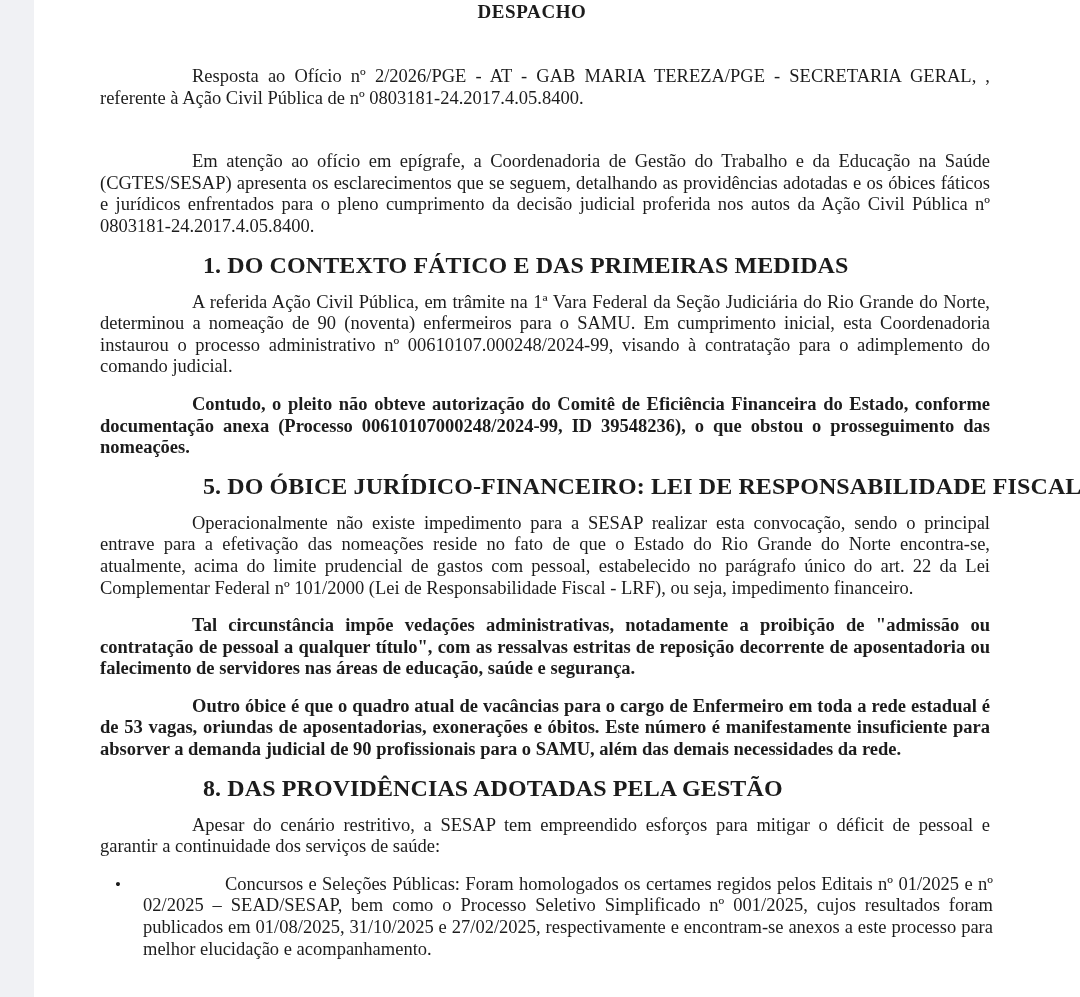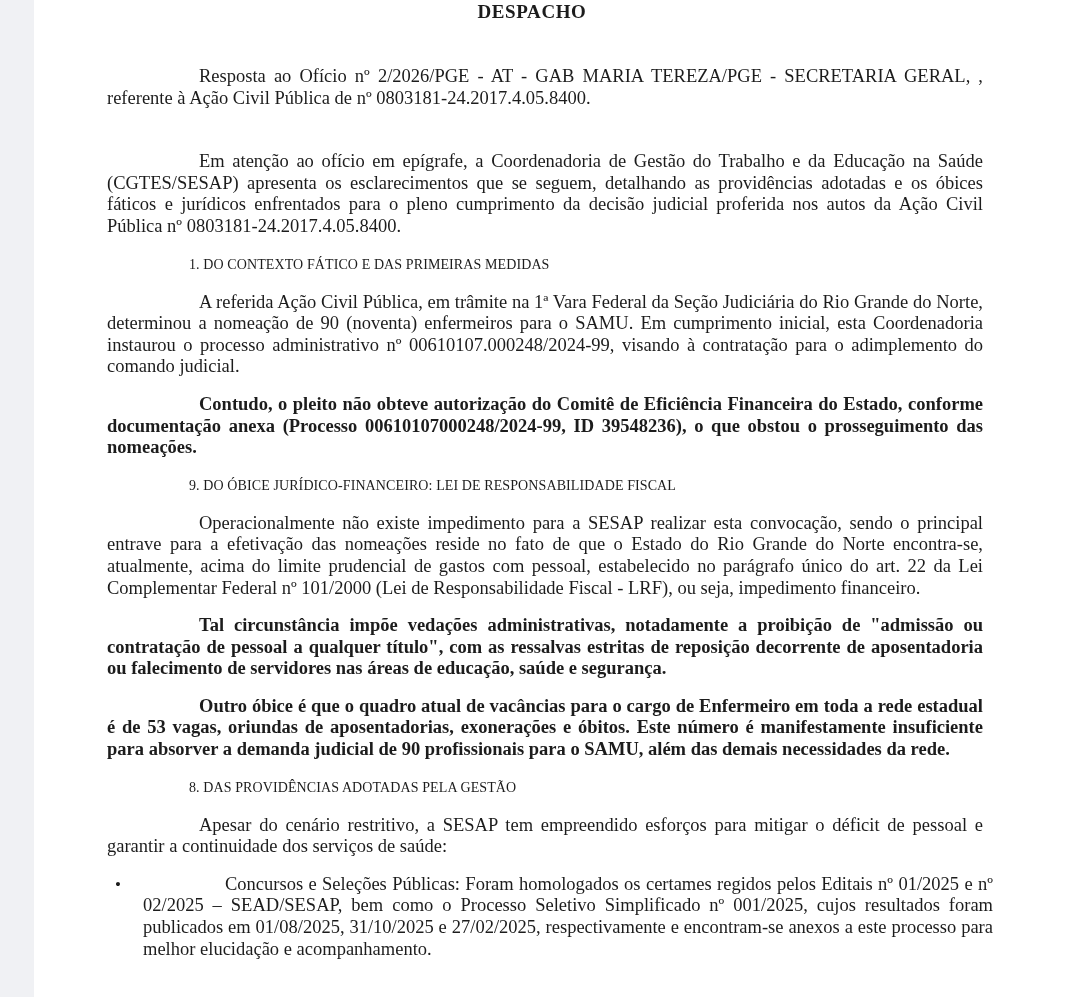--- a/index.html
+++ b/index.html
@@ -60,36 +60,36 @@
     line-height: 28px;
     text-indent: 92px;
     white-space: nowrap;
   }
 
   .para {
     font-size: 18.5px;
     line-height: 21.6px;
     text-align: justify;
     text-indent: 92px;
-    margin: 10px;
+    margin: 3px;
     hyphens: none;
   }
   .para + .para {
     margin-top: 16px;
     font-weight: bold;
   }
 
   .gap-lg { margin-top: 42px; }
   .gap-sm { margin-top: 16px; }
 
   .section-heading {
-    font-size: 14px;
-    font-weight: normal;
+    font-size: 24px;
+    font-weight: bold;
     line-height: 22px;
-    margin: 0;
+    margin: 14px;
     padding-left: 92px;
     letter-spacing: 0.1px;
     white-space: nowrap;
   }
 
   .bullet-item {
     display: flex;
     align-items: flex-start;
     font-size: 18.5px;
     line-height: 21.6px;
@@ -128,21 +128,21 @@
       <p class="para">Em atenção ao ofício em epígrafe, a Coordenadoria de Gestão do Trabalho e da Educação na Saúde (CGTES/SESAP) apresenta os esclarecimentos que se seguem, detalhando as providências adotadas e os óbices fáticos e jurídicos enfrentados para o pleno cumprimento da decisão judicial proferida nos autos da Ação Civil Pública nº 0803181-24.2017.4.05.8400.</p>
     </div>
 
     <div class="gap-sm">
       <h2 class="section-heading">1. DO CONTEXTO FÁTICO E DAS PRIMEIRAS MEDIDAS</h2>
       <p class="para gap-sm">A referida Ação Civil Pública, em trâmite na 1ª Vara Federal da Seção Judiciária do Rio Grande do Norte, determinou a nomeação de 90 (noventa) enfermeiros para o SAMU. Em cumprimento inicial, esta Coordenadoria instaurou o processo administrativo nº 00610107.000248/2024-99, visando à contratação para o adimplemento do comando judicial.</p>
       <p class="para">Contudo, o pleito não obteve autorização do Comitê de Eficiência Financeira do Estado, conforme documentação anexa (Processo 00610107000248/2024-99, ID 39548236), o que obstou o prosseguimento das nomeações.</p>
     </div>
 
     <div class="gap-sm">
-      <h2 class="section-heading">9. DO ÓBICE JURÍDICO-FINANCEIRO: LEI DE RESPONSABILIDADE FISCAL</h2>
+      <h2 class="section-heading">5. DO ÓBICE JURÍDICO-FINANCEIRO: LEI DE RESPONSABILIDADE FISCAL</h2>
       <p class="para gap-sm">Operacionalmente não existe impedimento para a SESAP realizar esta convocação, sendo o principal entrave para a efetivação das nomeações reside no fato de que o Estado do Rio Grande do Norte encontra-se, atualmente, acima do limite prudencial de gastos com pessoal, estabelecido no parágrafo único do art. 22 da Lei Complementar Federal nº 101/2000 (Lei de Responsabilidade Fiscal - LRF), ou seja, impedimento financeiro.</p>
       <p class="para">Tal circunstância impõe vedações administrativas, notadamente a proibição de "admissão ou contratação de pessoal a qualquer título", com as ressalvas estritas de reposição decorrente de aposentadoria ou falecimento de servidores nas áreas de educação, saúde e segurança.</p>
       <p class="para">Outro óbice é que o quadro atual de vacâncias para o cargo de Enfermeiro em toda a rede estadual é de 53 vagas, oriundas de aposentadorias, exonerações e óbitos. Este número é manifestamente insuficiente para absorver a demanda judicial de 90 profissionais para o SAMU, além das demais necessidades da rede.</p>
     </div>
 
     <div class="gap-sm">
       <h2 class="section-heading">8. DAS PROVIDÊNCIAS ADOTADAS PELA GESTÃO</h2>
       <p class="para gap-sm">Apesar do cenário restritivo, a SESAP tem empreendido esforços para mitigar o déficit de pessoal e garantir a continuidade dos serviços de saúde:</p>
 
       <div class="bullet-item gap-sm">

